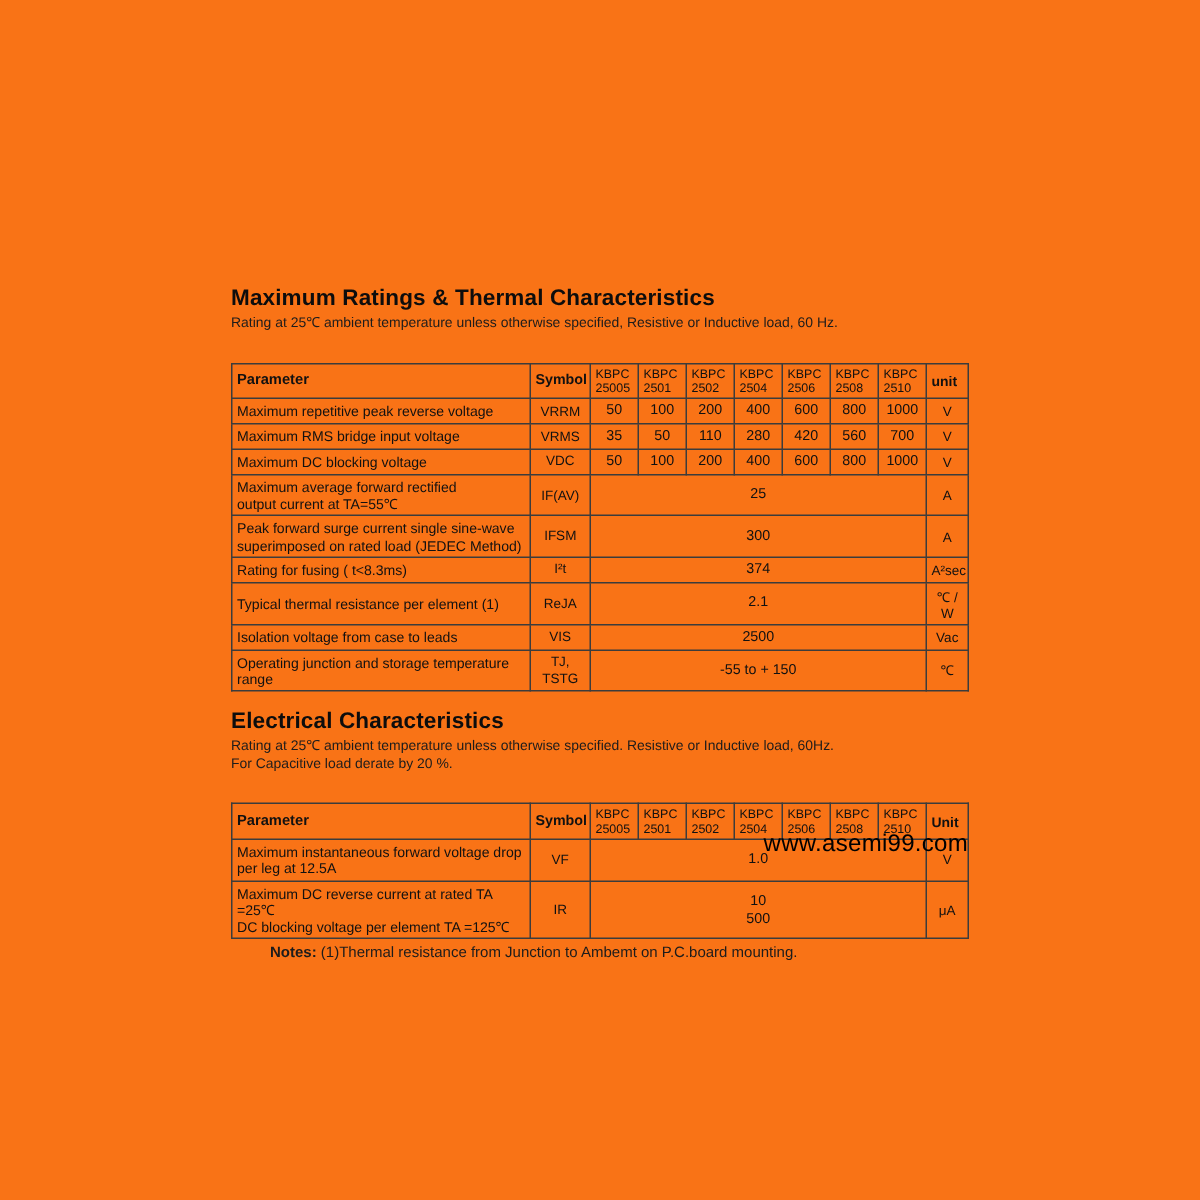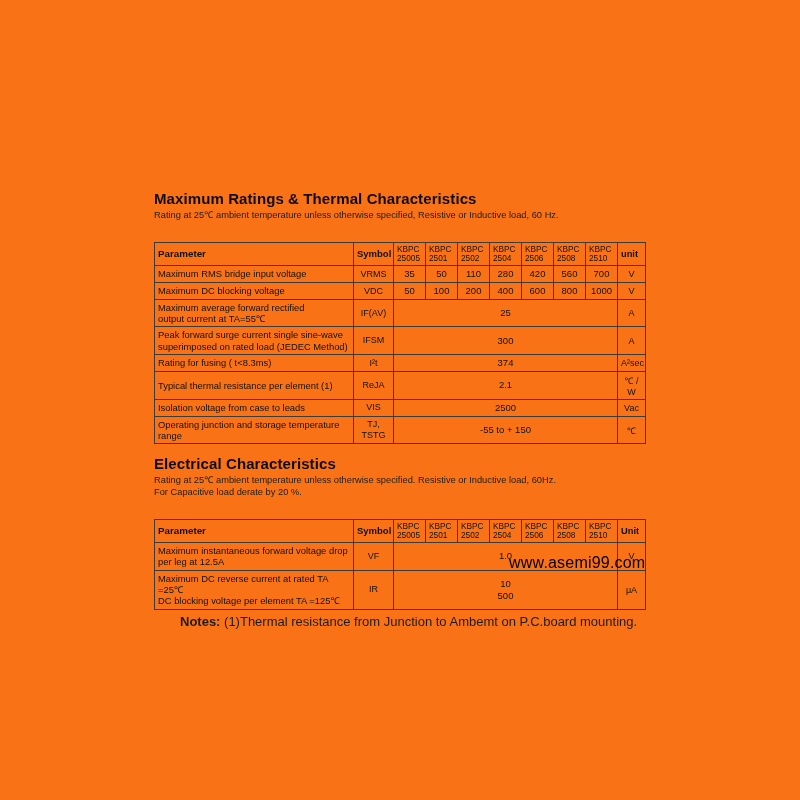--- a/index.html
+++ b/index.html
@@ -34,21 +34,21 @@
   .th-model { font-size: 8.3px; font-weight: normal; text-align: left; white-space: pre-line; line-height: 1.12; padding: 1px 1px; }
   .th-unit  { font-size: 9.3px; font-weight: bold; text-align: left; padding: 2px 2px; }
 
   .td-param { font-size: 9.4px; text-align: left; line-height: 1.2; white-space: pre-line; }
   .td-sym   { font-size: 9px;  text-align: center; white-space: pre-line; line-height: 1.2; padding: 2px 1px; }
   .td-val   { font-size: 9.5px; text-align: center; white-space: pre-line; line-height: 1.25; }
   .td-unit  { font-size: 9px;  text-align: center; padding: 2px 0; white-space: pre-line; }
 
   .elec-section { margin-top: 11px; }
 
-  .notes { font-size: 13px; margin: 4px 0 0 0; color: #1c1c1c; padding-left: 26px; }
+  .notes { font-size: 10px; margin: 4px 0 0 0; color: #1c1c1c; padding-left: 26px; }
   .notes-label { font-weight: bold; }
 
   .website {
     position: absolute; left: 509px; top: 554px;
     font-size: 16px; font-weight: 500; color: #000;
     letter-spacing: 0.2px;
   }
 </style>
 </head>
 <body>
@@ -88,20 +88,32 @@
             <th class="th-model">KBPC
 2506</th>
             <th class="th-model">KBPC
 2508</th>
             <th class="th-model">KBPC
 2510</th>
             <th class="th-unit">unit</th>
           </tr>
         </thead>
         <tbody>
+          <tr>
+            <td class="td-param">Maximum repetitive peak reverse voltage</td>
+            <td class="td-sym">VRRM</td>
+            <td class="td-val">50</td>
+            <td class="td-val">100</td>
+            <td class="td-val">200</td>
+            <td class="td-val">400</td>
+            <td class="td-val">600</td>
+            <td class="td-val">800</td>
+            <td class="td-val">1000</td>
+            <td class="td-unit">V</td>
+          </tr>
           <tr>
             <td class="td-param">Maximum RMS bridge input voltage</td>
             <td class="td-sym">VRMS</td>
             <td class="td-val">35</td>
             <td class="td-val">50</td>
             <td class="td-val">110</td>
             <td class="td-val">280</td>
             <td class="td-val">420</td>
             <td class="td-val">560</td>
             <td class="td-val">700</td>

